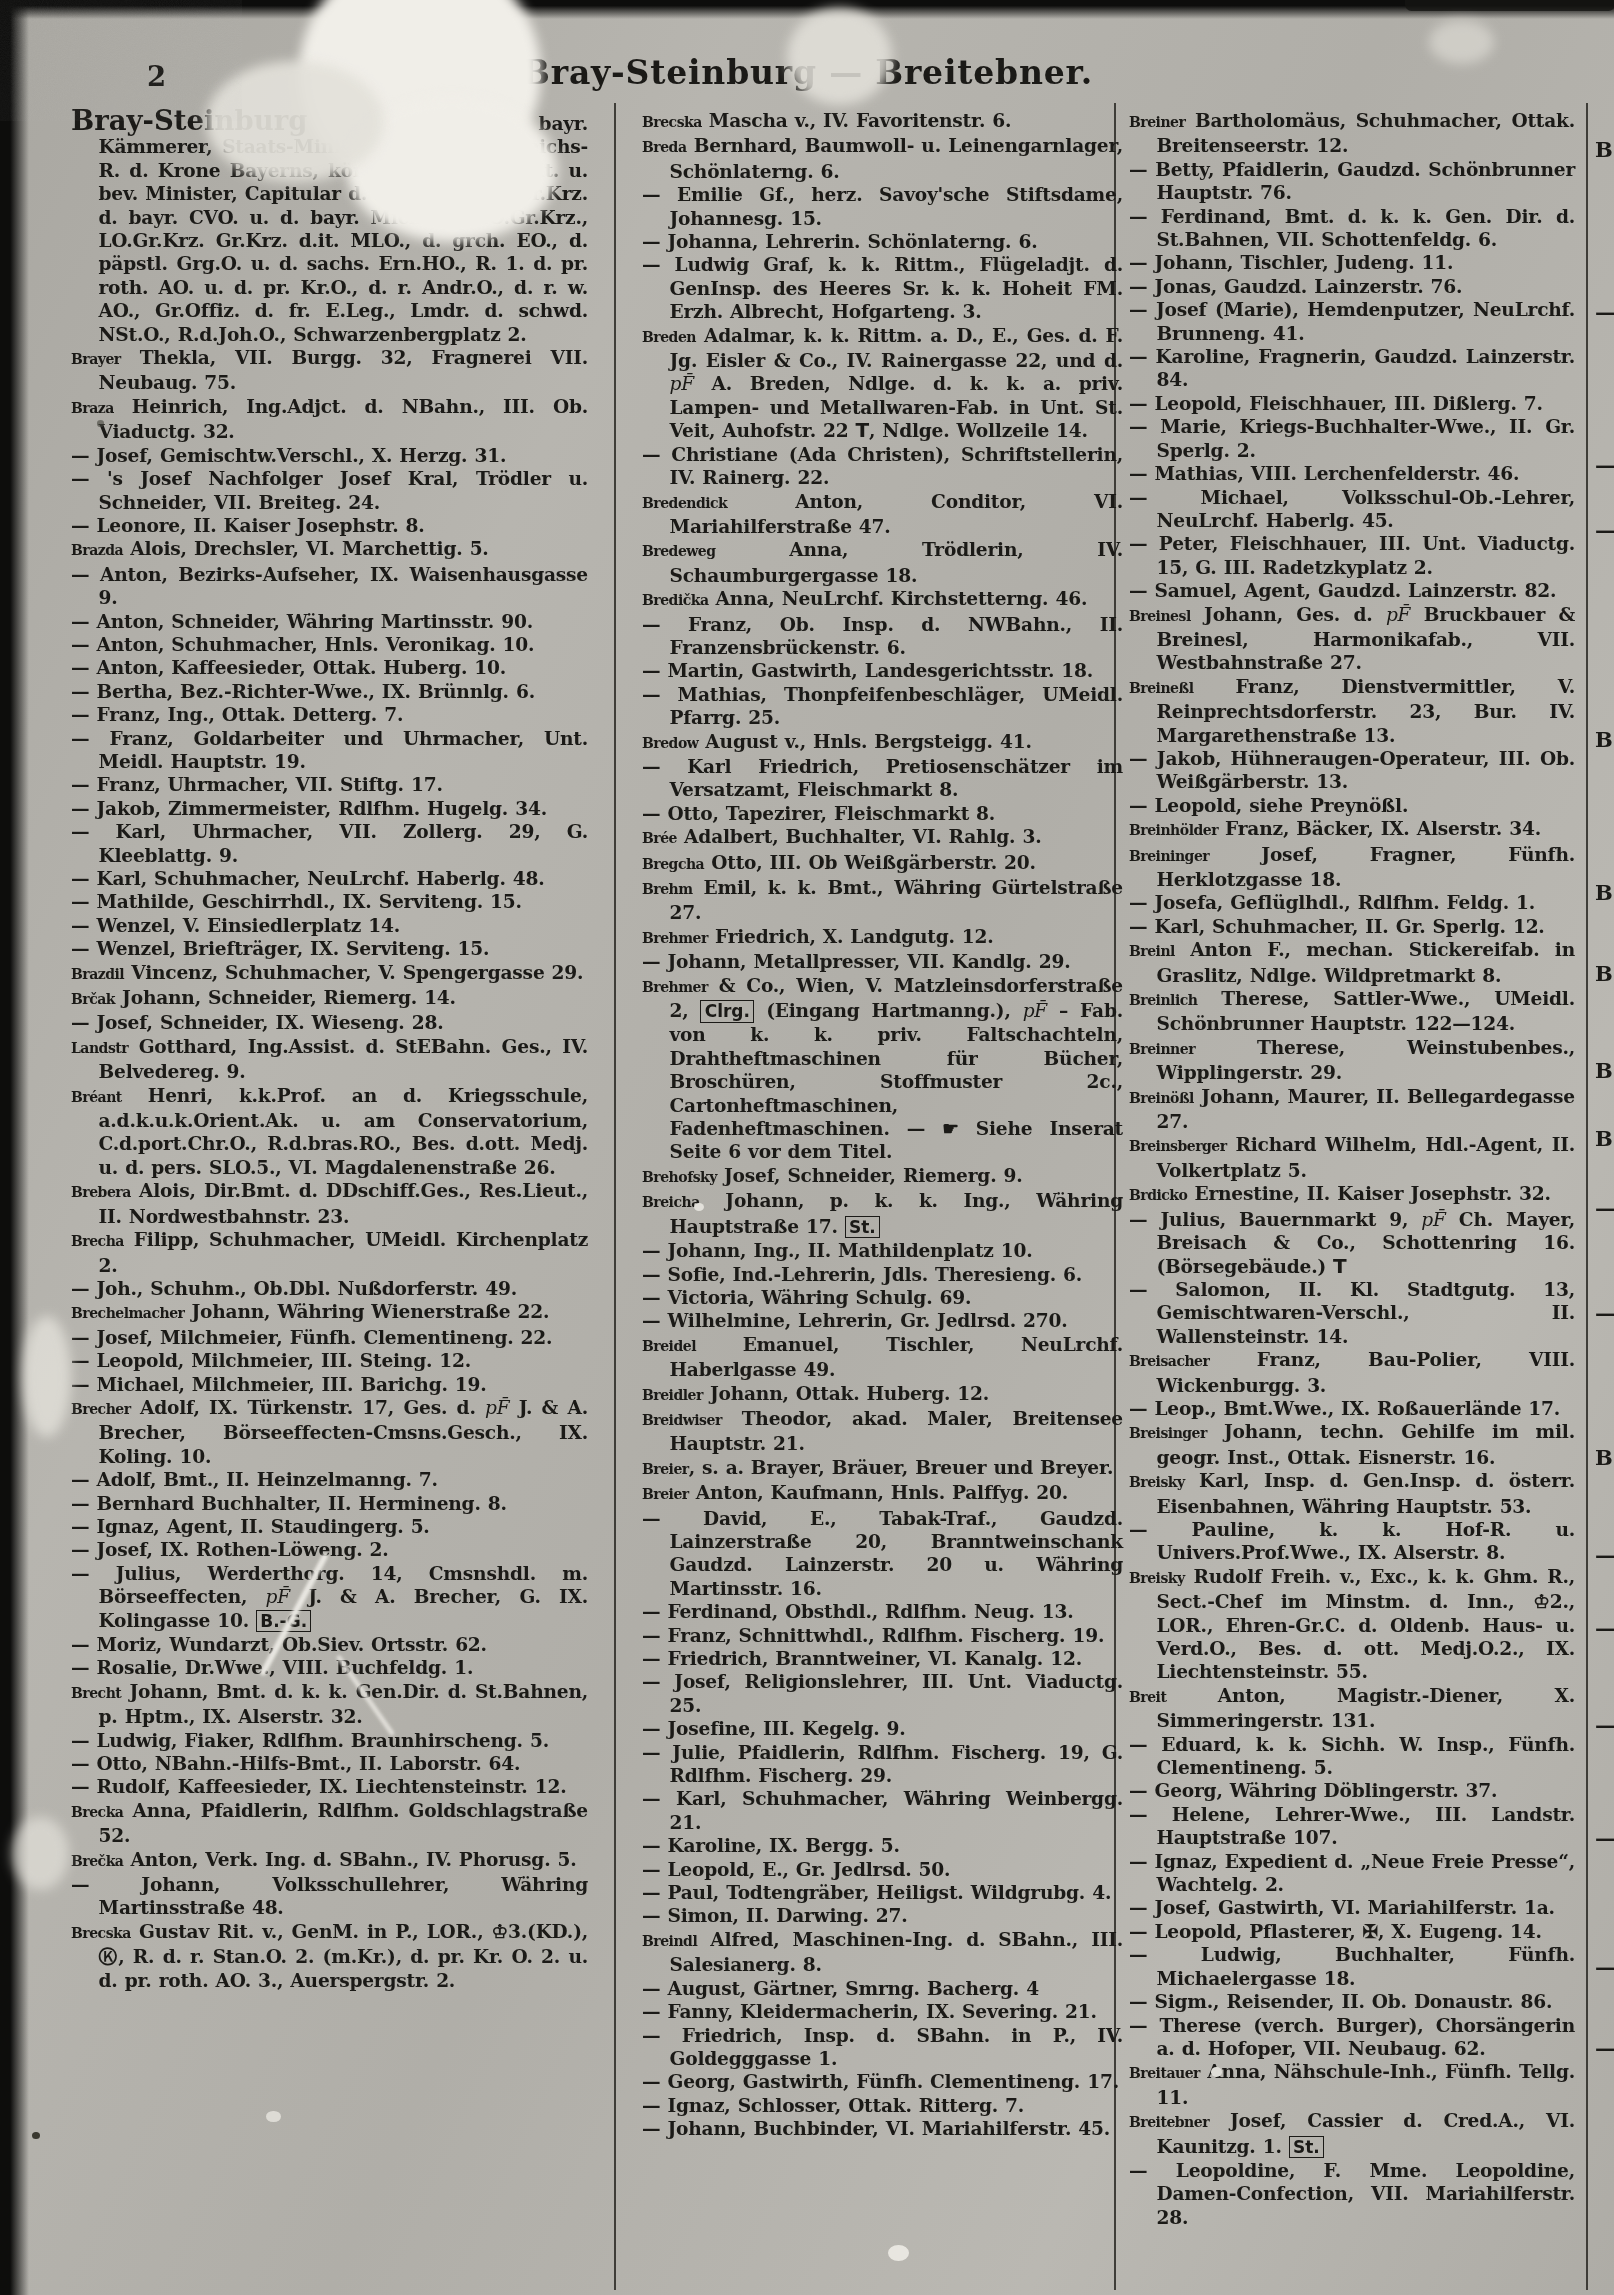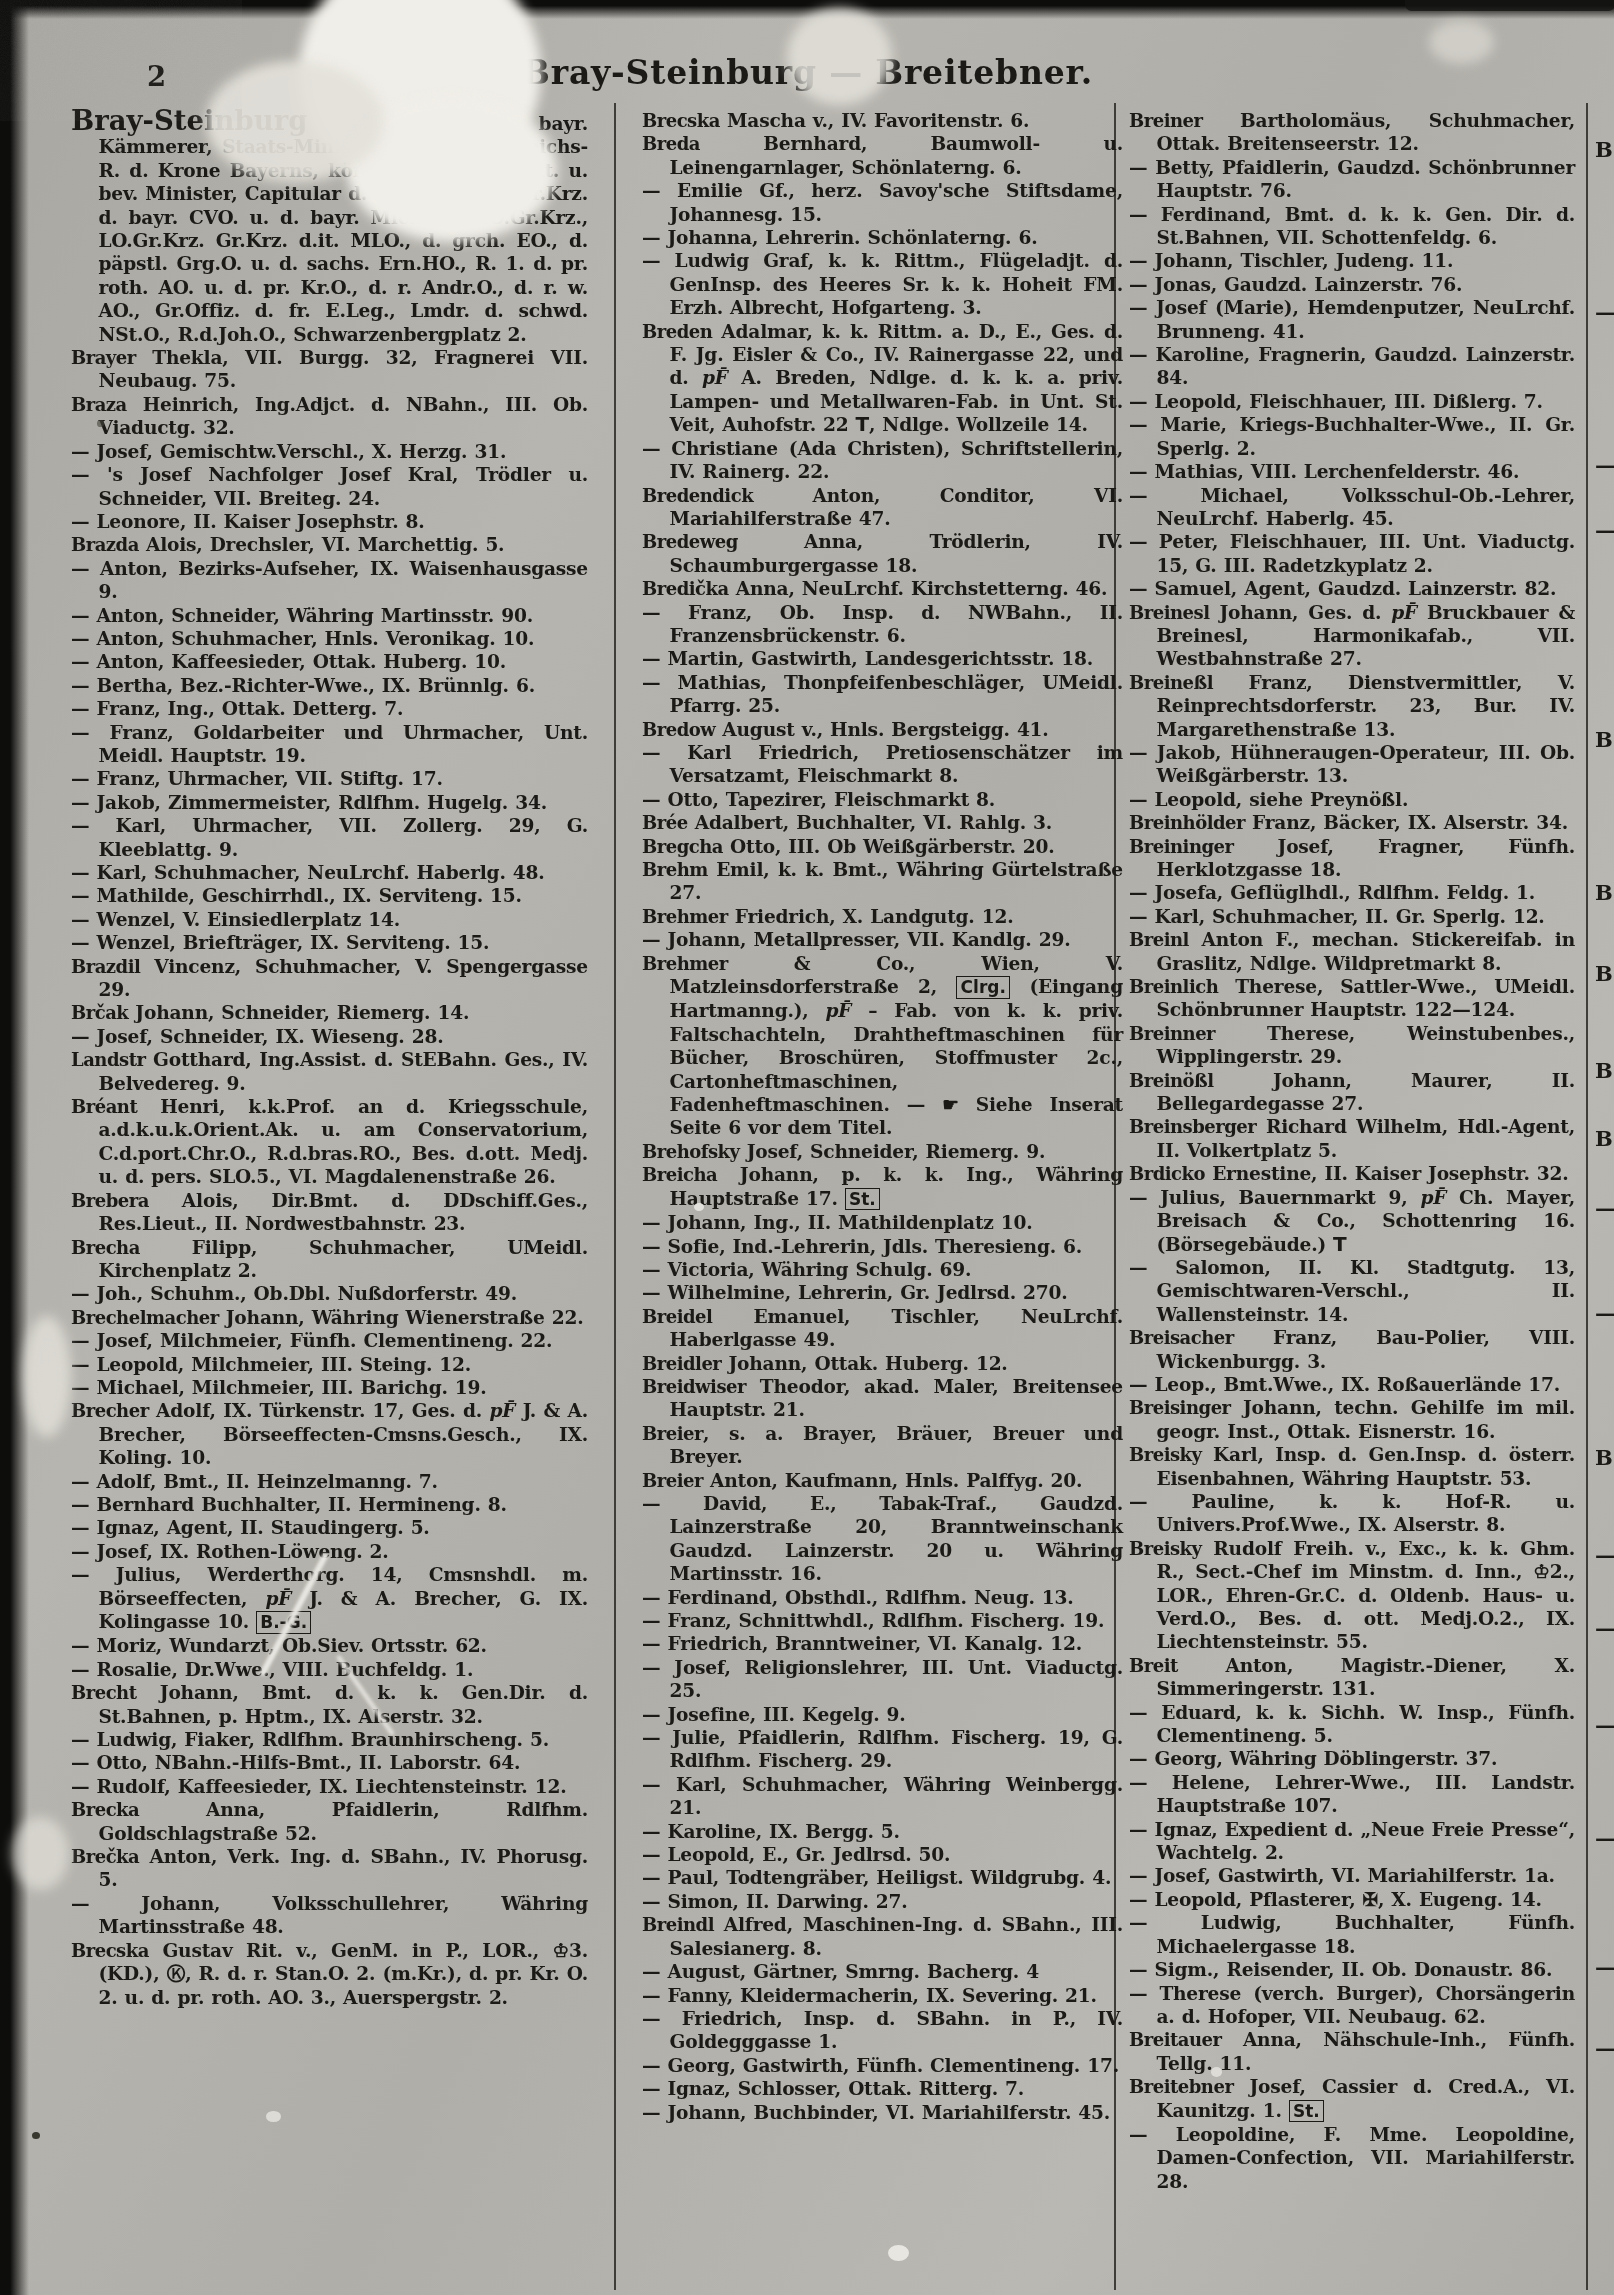--- a/index.html
+++ b/index.html
@@ -16,26 +16,26 @@
   .pagenum{position:absolute;left:147px;top:60px;font-size:27.5px;font-weight:bold;z-index:2;}
   .title{position:absolute;left:50%;top:53px;transform:translateX(-50%);font-size:33px;
         font-weight:bold;letter-spacing:0.8px;white-space:nowrap;z-index:2;}
   
   .col{position:absolute;top:109px;text-align:justify;font-size:18.6px;line-height:23.4px;
         font-weight:bold;letter-spacing:-0.2px;word-spacing:0.8px;z-index:2;}
   #col1{left:71px;width:517px;}
   #col2{left:642px;width:481px;}
   #col3{left:1129px;width:446px;}
   .entry{padding-left:27.5px;text-indent:-27.5px;}
-  .lead{font-size:18px;letter-spacing:-0.5px;}
+  .lead{font-size:14px;letter-spacing:-0.5px;}
   .entry.big .lead{font-size:27.5px;letter-spacing:0;}
   .box{font-family:"DejaVu Sans",sans-serif;font-size:17px;font-weight:bold;border:1.6px solid #1b1a17;
         padding:0 3.2px 0.8px 3.2px;letter-spacing:0;white-space:nowrap;}
   .tel{font-family:"DejaVu Sans",sans-serif;font-weight:bold;font-size:20px;}
-  .firma{font-style:italic;font-weight:bold;}
+  .firma{font-style:italic;font-weight:normal;}
   
   .vrule{position:absolute;top:103px;bottom:4.8px;width:2.4px;background:#24231f;opacity:.82;z-index:1;}
   #rule1{left:614px;} #rule2{left:1114px;} #rule3{left:1586px;}
   
   .frag{position:absolute;left:1595px;font-weight:bold;font-size:21px;z-index:2;}
   
   .stain{position:absolute;background:#e3e1da;border-radius:50%;filter:blur(5.7px);z-index:6;}
   .stain.bright{background:#f0eee8;}
   .scratch{position:absolute;background:#e9e7e1;filter:blur(1.6px);z-index:6;border-radius:6.5px;}
   .speck{position:absolute;border-radius:50%;z-index:6;}

